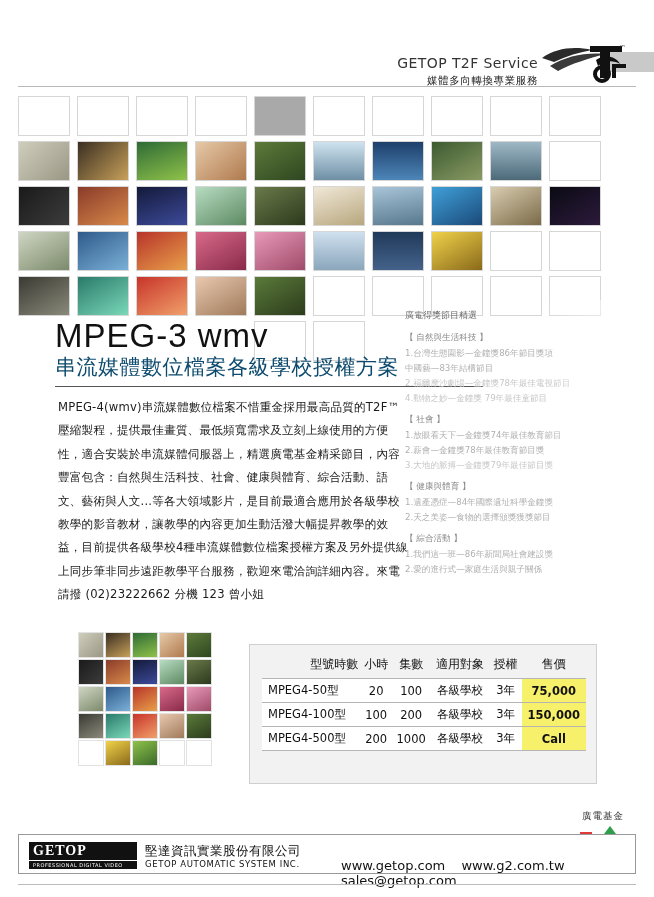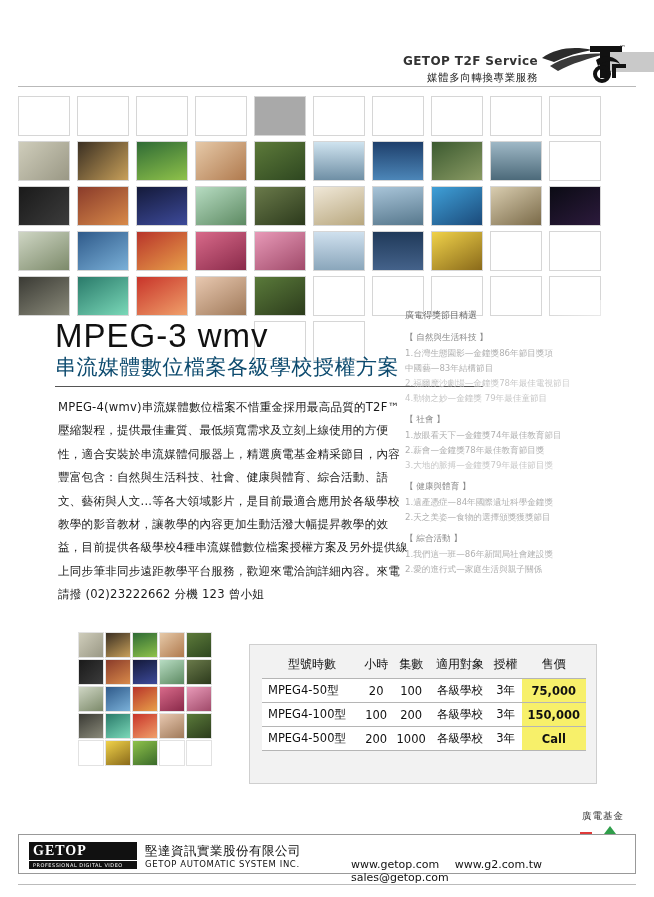--- a/index.html
+++ b/index.html
@@ -34,24 +34,23 @@
     width: 54px; height: 20px;
     background: #c9c9c9;
   }
   #brand-text {
     position: absolute;
     right: 116px; top: 53px;
     text-align: right;
     line-height: 1.45;
   }
   #brand-text .line1 {
-    font-size: 12px;
+    font-size: 14px;
     color: #333;
     letter-spacing: 0.4px;
-    font-weight: bold;
   }
   #brand-text .line2 {
     font-size: 10.5px;
     color: #222;
     letter-spacing: 0.6px;
   }
   #logo {
     position: absolute;
     right: 28px; top: 44px;
     width: 86px; height: 40px;
@@ -179,21 +178,21 @@
     font-size: 11.5px;
     color: #111;
   }
   #price-table th {
     font-weight: normal;
     font-size: 12px;
     padding: 3px 2px 5px 2px;
     text-align: center;
     color: #111;
   }
-  #price-table th.c0 { text-align: center; padding-left: 4px; }
+  #price-table th.c0 { text-align: right; padding-left: 4px; }
   #price-table td {
     padding: 4px 2px;
     text-align: center;
     border-top: 1px solid #b5b5b5;
     background: #ffffff;
   }
   #price-table td.c0 { text-align: left; padding-left: 6px; }
   #price-table td.price {
     background: #f7f06a;
     font-weight: bold;
@@ -265,22 +264,22 @@
     letter-spacing: 0.6px;
   }
   #footer-addr {
     position: absolute;
     left: 318px; top: 8px;
     font-size: 8.8px;
     color: #111;
   }
   #footer-web {
     position: absolute;
-    left: 332px; top: 23px;
-    font-size: 11px;
+    left: 322px; top: 23px;
+    font-size: 13px;
     color: #111;
   }
   #footer-web span { margin-right: 12px; }
   #bottom-rule {
     position: absolute;
     left: 18px; top: 884px;
     width: 618px; height: 1px;
     background: #bbb;
   }
 </style>

